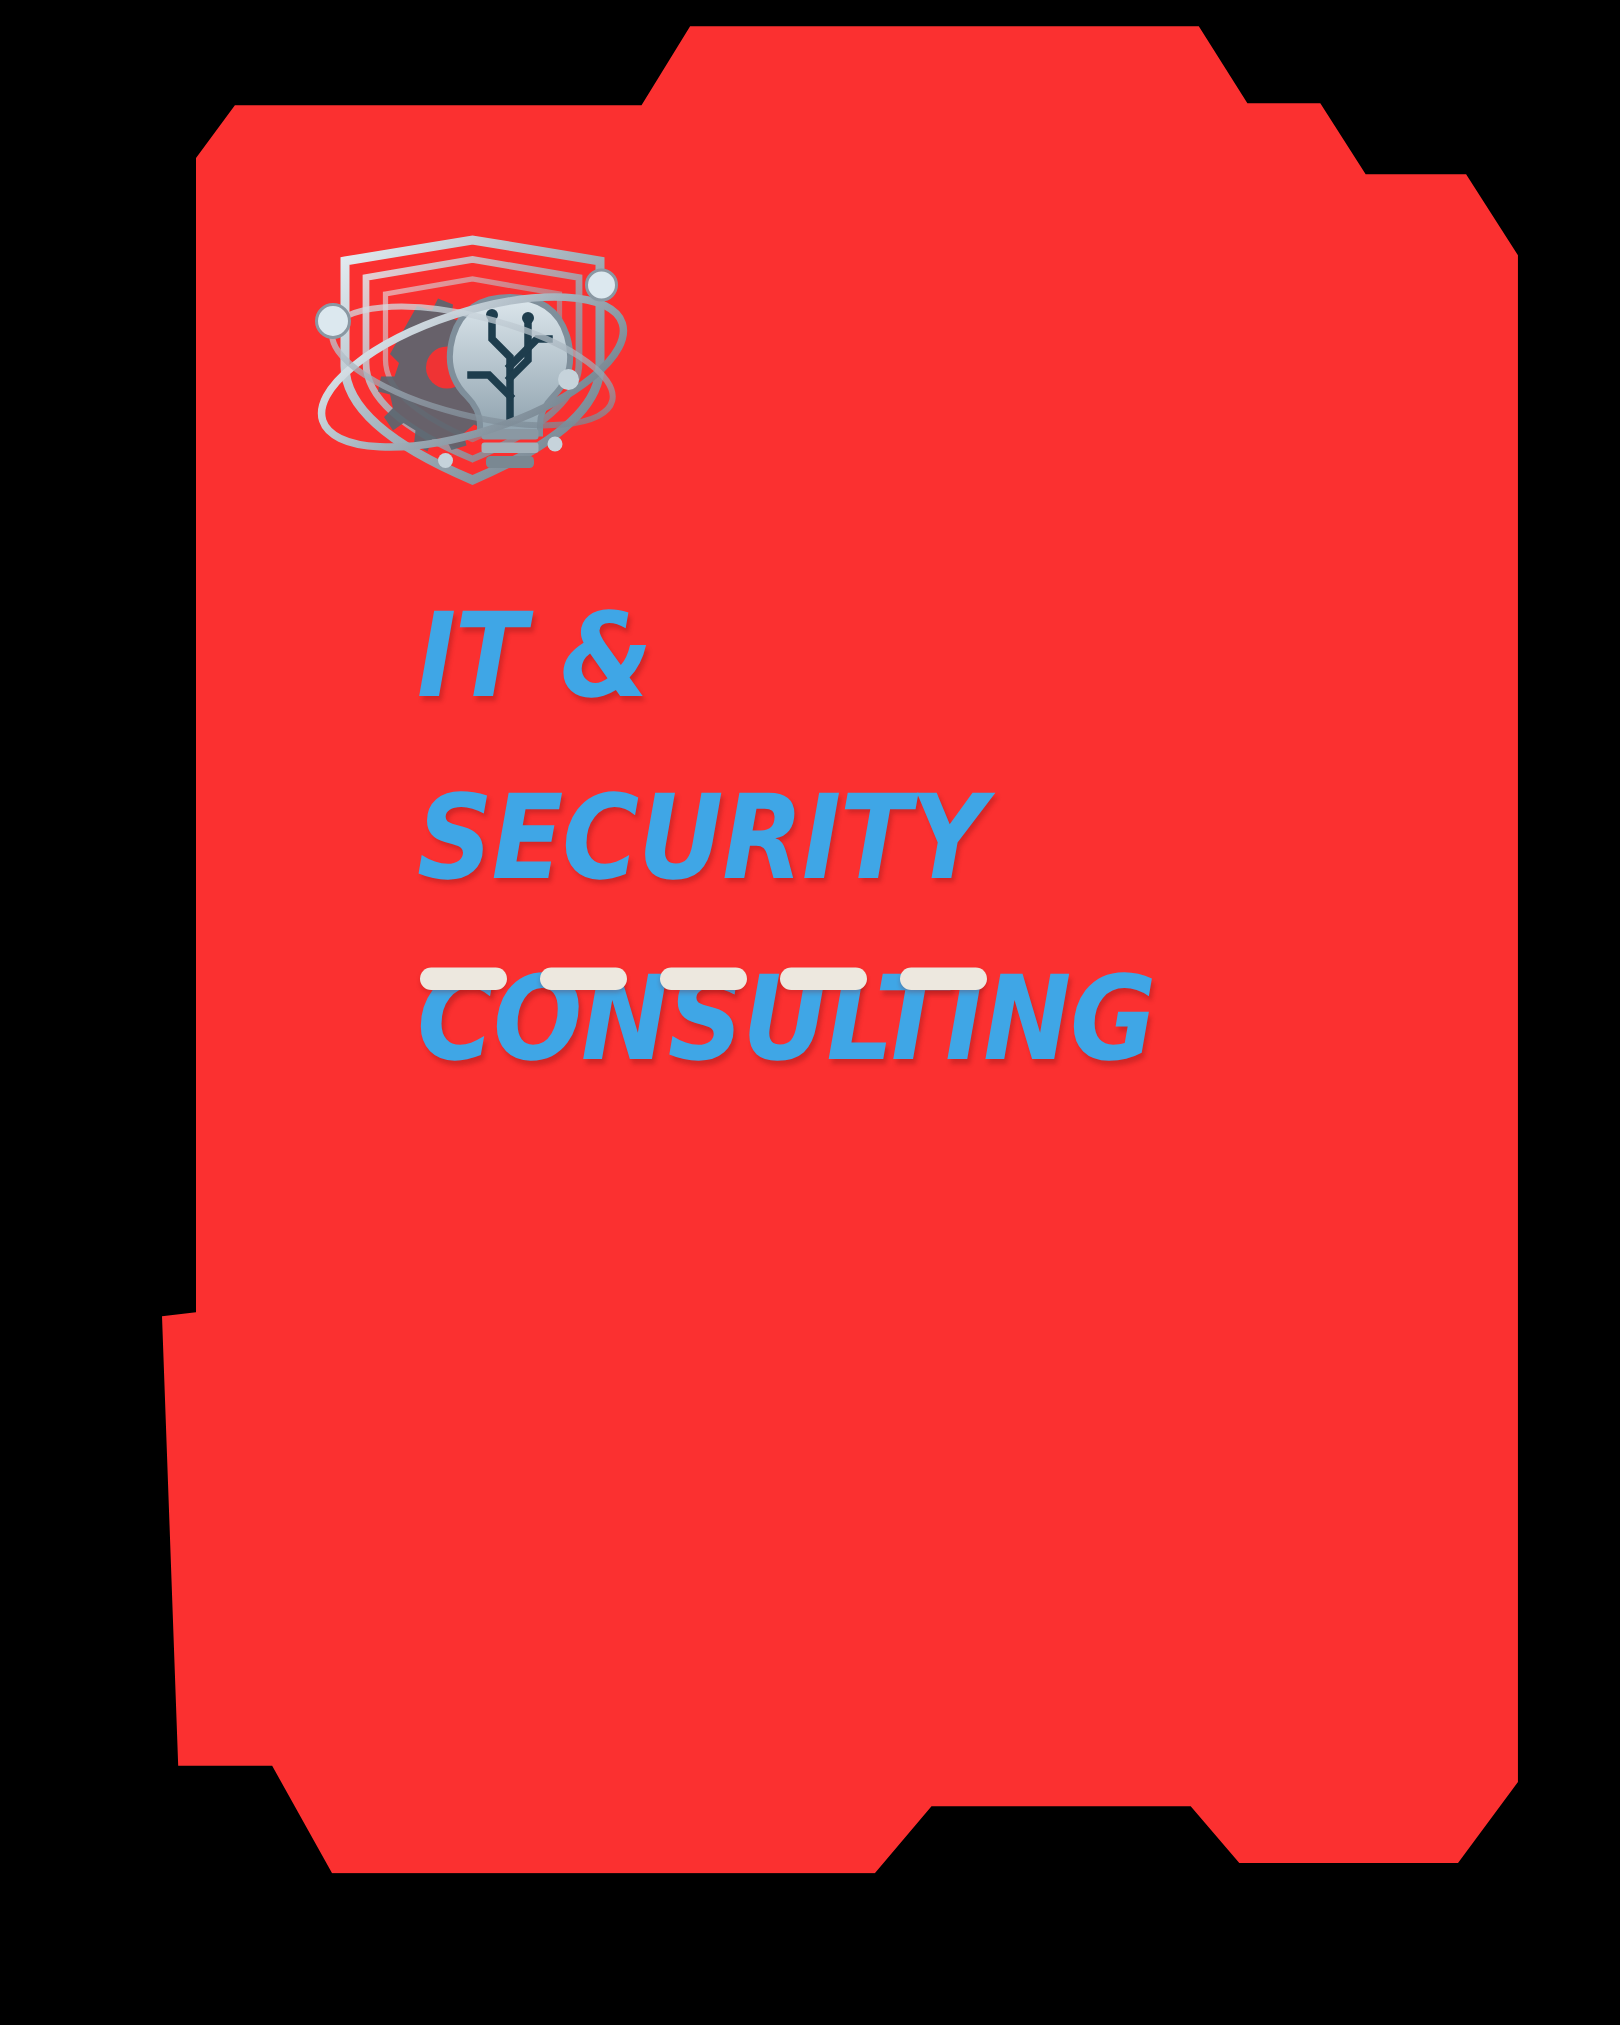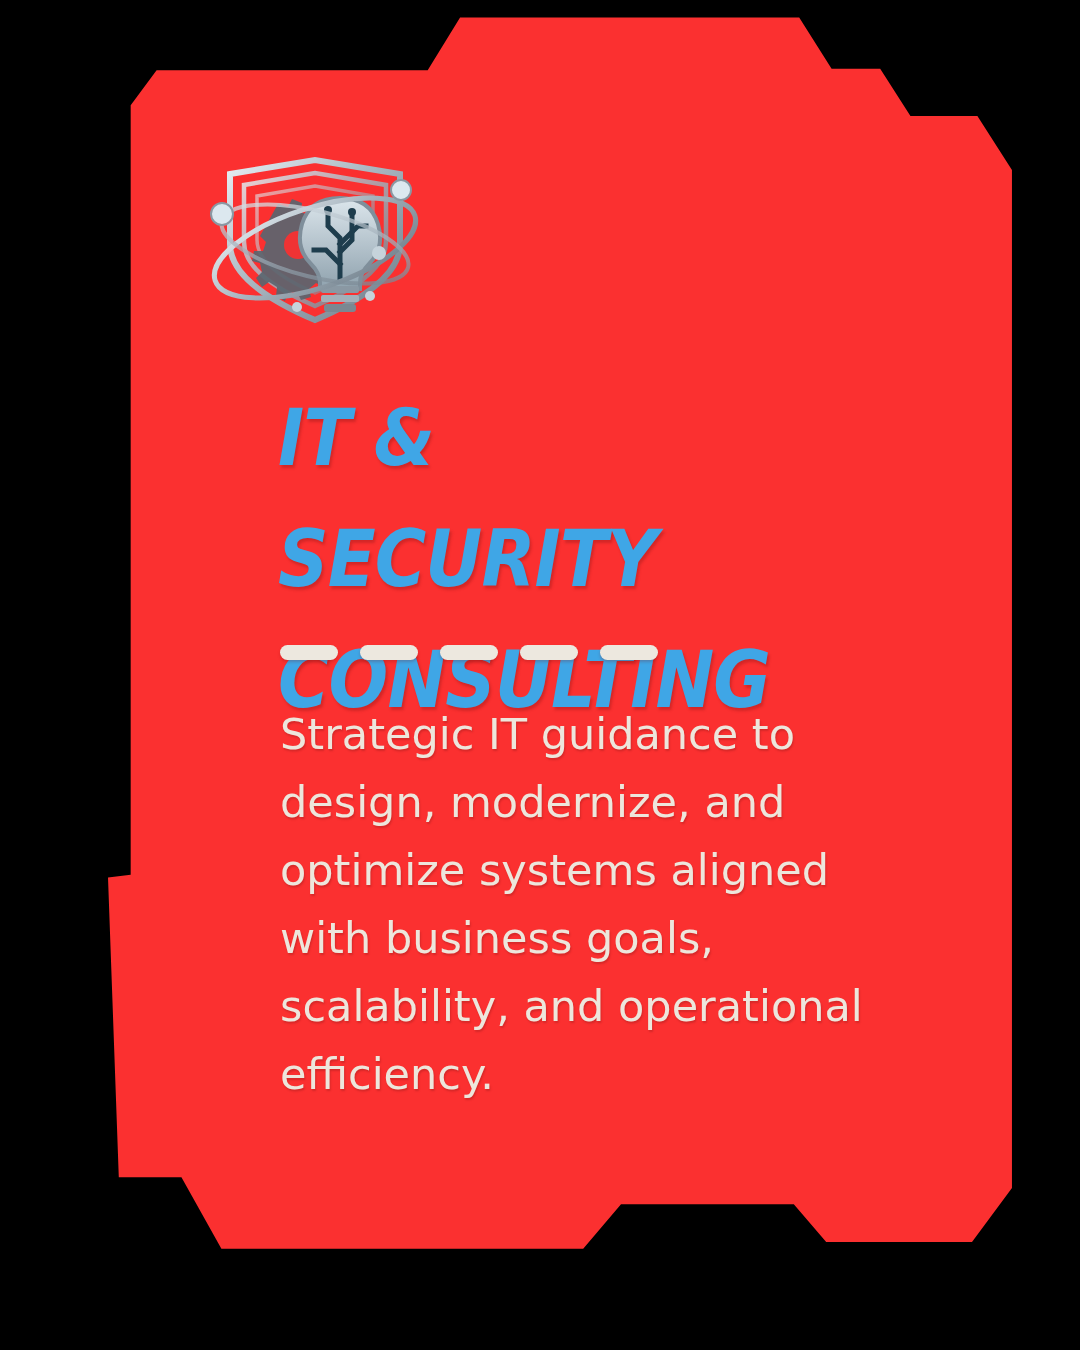--- a/index.html
+++ b/index.html
@@ -212,16 +212,15 @@
 CONSULTING</h1>
 
     <div id="divider">
       <span class="dash" style="background: rgb(237, 232, 223);"></span>
       <span class="dash" style="background: rgb(237, 232, 223);"></span>
       <span class="dash" style="background: rgb(237, 232, 223);"></span>
       <span class="dash" style="background: rgb(237, 232, 223);"></span>
       <span class="dash" style="background: rgb(237, 232, 223);"></span>
     </div>
 
-    <p id="body-copy" style="color: rgb(237, 230, 220);">Strategic IT guidance to design, modernize, and optimize systems aligned with business goals, scalability, and operational efficiency.</p>
 
   </div>
 </div>
 
 </body></html>

